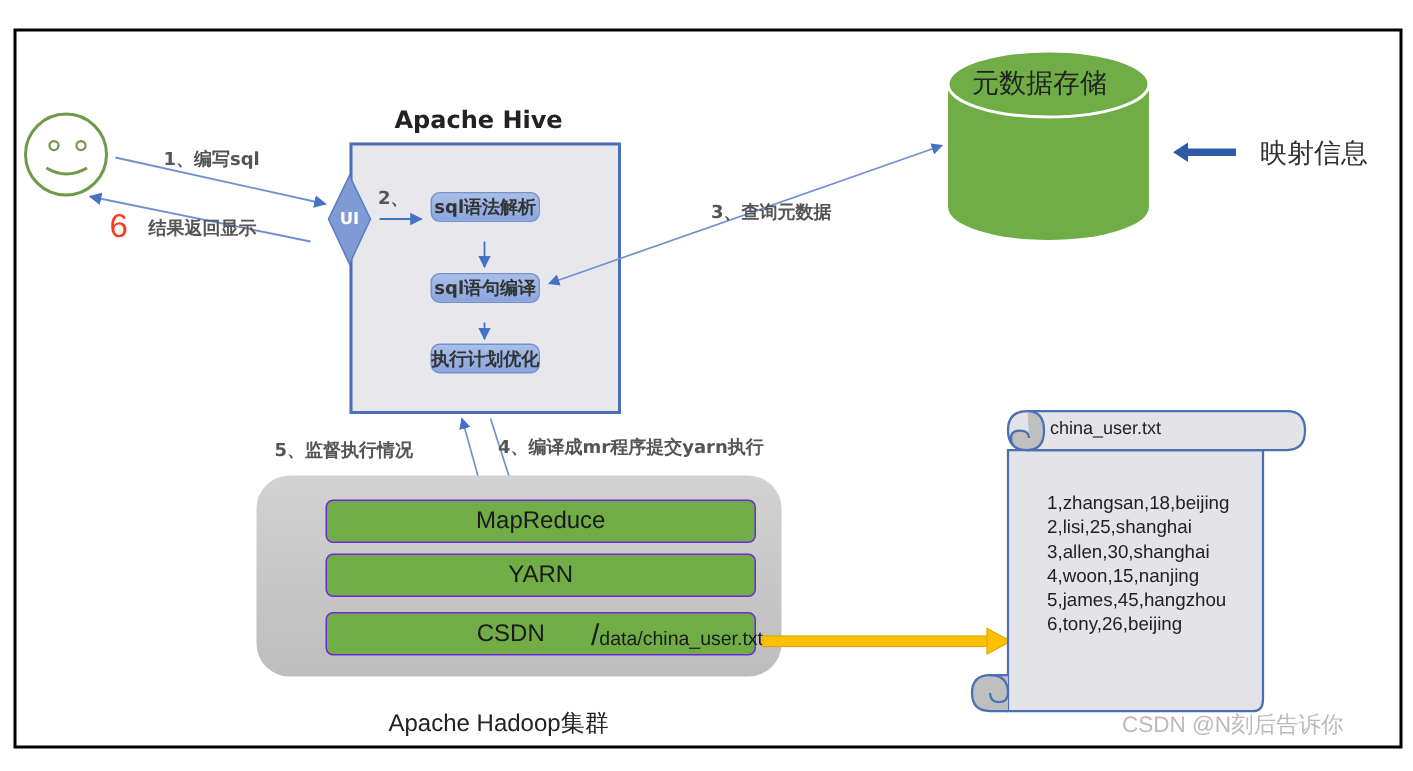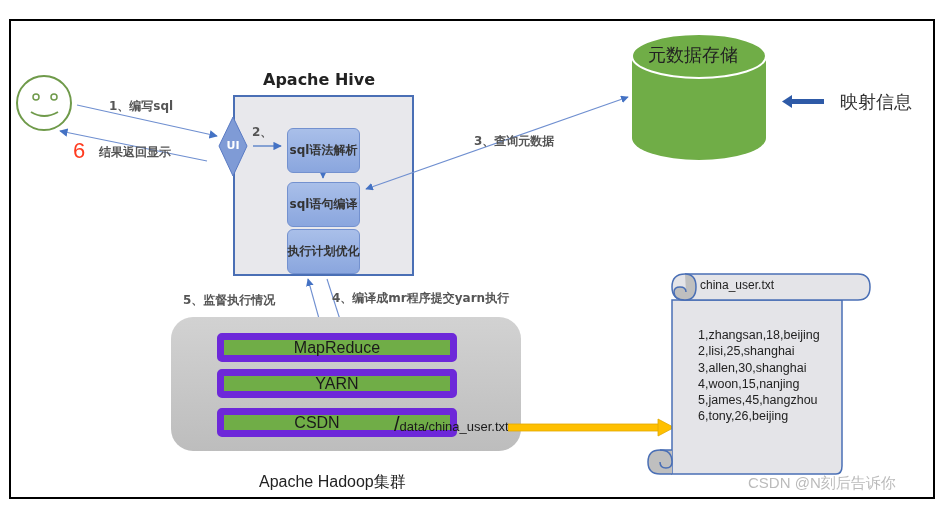--- a/index.html
+++ b/index.html
@@ -2,23 +2,23 @@
 <html><head>
 <meta charset="utf-8">
 <style>
   html, body { margin:0; padding:0; background:#ffffff; }
   body { width:942px; height:514px; position:relative; overflow:hidden; font-family:"DejaVu Sans", sans-serif; }
   #frame { position:absolute; left:9px; top:19px; width:926px; height:480px; border:2px solid #000; box-sizing:border-box; }
   .abs { position:absolute; }
   .lbl { position:absolute; color:#555; font-size:12px; font-weight:bold; white-space:nowrap; font-family:"DejaVu Sans", sans-serif; }
   #hive-title { position:absolute; left:263px; top:70px; font-size:16px; font-weight:bold; color:#222; white-space:nowrap; }
   #hive-box { position:absolute; left:233px; top:95px; width:181px; height:181px; background:#e8e8ec; border:2px solid #4a6fb5; box-sizing:border-box; }
-  .step { position:absolute; left:287px; width:73px; height:45px; background:linear-gradient(#a9bfe9,#8aa6de); border:1px solid #7391cf; border-radius:6px; box-sizing:border-box; display:flex; align-items:center; justify-content:center; font-size:12px; font-weight:bold; color:#333; white-space:nowrap; }
+  .step { position:absolute; left:287px; width:73px; height:20px; background:linear-gradient(#a9bfe9,#8aa6de); border:1px solid #7391cf; border-radius:6px; box-sizing:border-box; display:flex; align-items:center; justify-content:center; font-size:12px; font-weight:bold; color:#333; white-space:nowrap; }
   #hadoop-box { position:absolute; left:171px; top:317px; width:350px; height:134px; background:linear-gradient(#d2d2d2,#bdbdbd); border-radius:22px; }
-  .gbar { position:absolute; left:217px; width:240px; height:29px; background:#70ad47; border:7px solid #6d28d9; border-radius:5px; box-sizing:border-box; display:flex; align-items:center; justify-content:center; font-size:16px; color:#1a1a1a; font-family:"Liberation Sans", sans-serif; }
+  .gbar { position:absolute; left:217px; width:287px; height:29px; background:#70ad47; border:1px solid #6d28d9; border-radius:5px; box-sizing:border-box; display:flex; align-items:center; justify-content:center; font-size:16px; color:#1a1a1a; font-family:"Liberation Sans", sans-serif; }
   #hdfs-path { position:absolute; left:374px; top:413px; font-size:13px; color:#1a1a1a; white-space:nowrap; font-family:"Liberation Sans", sans-serif;margin-left:20px; }
   #hdfs-path .slash { font-size:20px; }
   #hadoop-title { position:absolute; left:259px; top:472px; font-size:16px; color:#222; white-space:nowrap; font-family:"Liberation Sans", sans-serif; }
   #meta-label { position:absolute; left:648px; top:43px; width:104px; text-align:left; font-size:18px; color:#222; white-space:nowrap; font-family:"DejaVu Serif", serif; }
   #mapping-label { position:absolute; left:840px; top:90px; font-size:18px; color:#333; white-space:nowrap; }
   #scroll-title { position:absolute; left:700px; top:278px; width:150px; font-size:12px; color:#222; font-family:"Liberation Sans", sans-serif; }
   #scroll-lines { position:absolute; left:698px; top:327px; font-size:12.5px; line-height:16.3px; color:#222; font-family:"Liberation Sans", sans-serif; }
   #watermark { position:absolute; left:748px; top:474px; font-size:15px; color:#bbb; white-space:nowrap; font-family:"Liberation Sans", sans-serif; }
   #step6-num { position:absolute; left:73px; top:138px; font-size:22px; color:#ff3b1f; font-family:"Liberation Sans", sans-serif; }
   #ui-label { position:absolute; left:222px; top:139px; width:22px; text-align:center; font-size:11px; font-weight:bold; color:#fff; }

